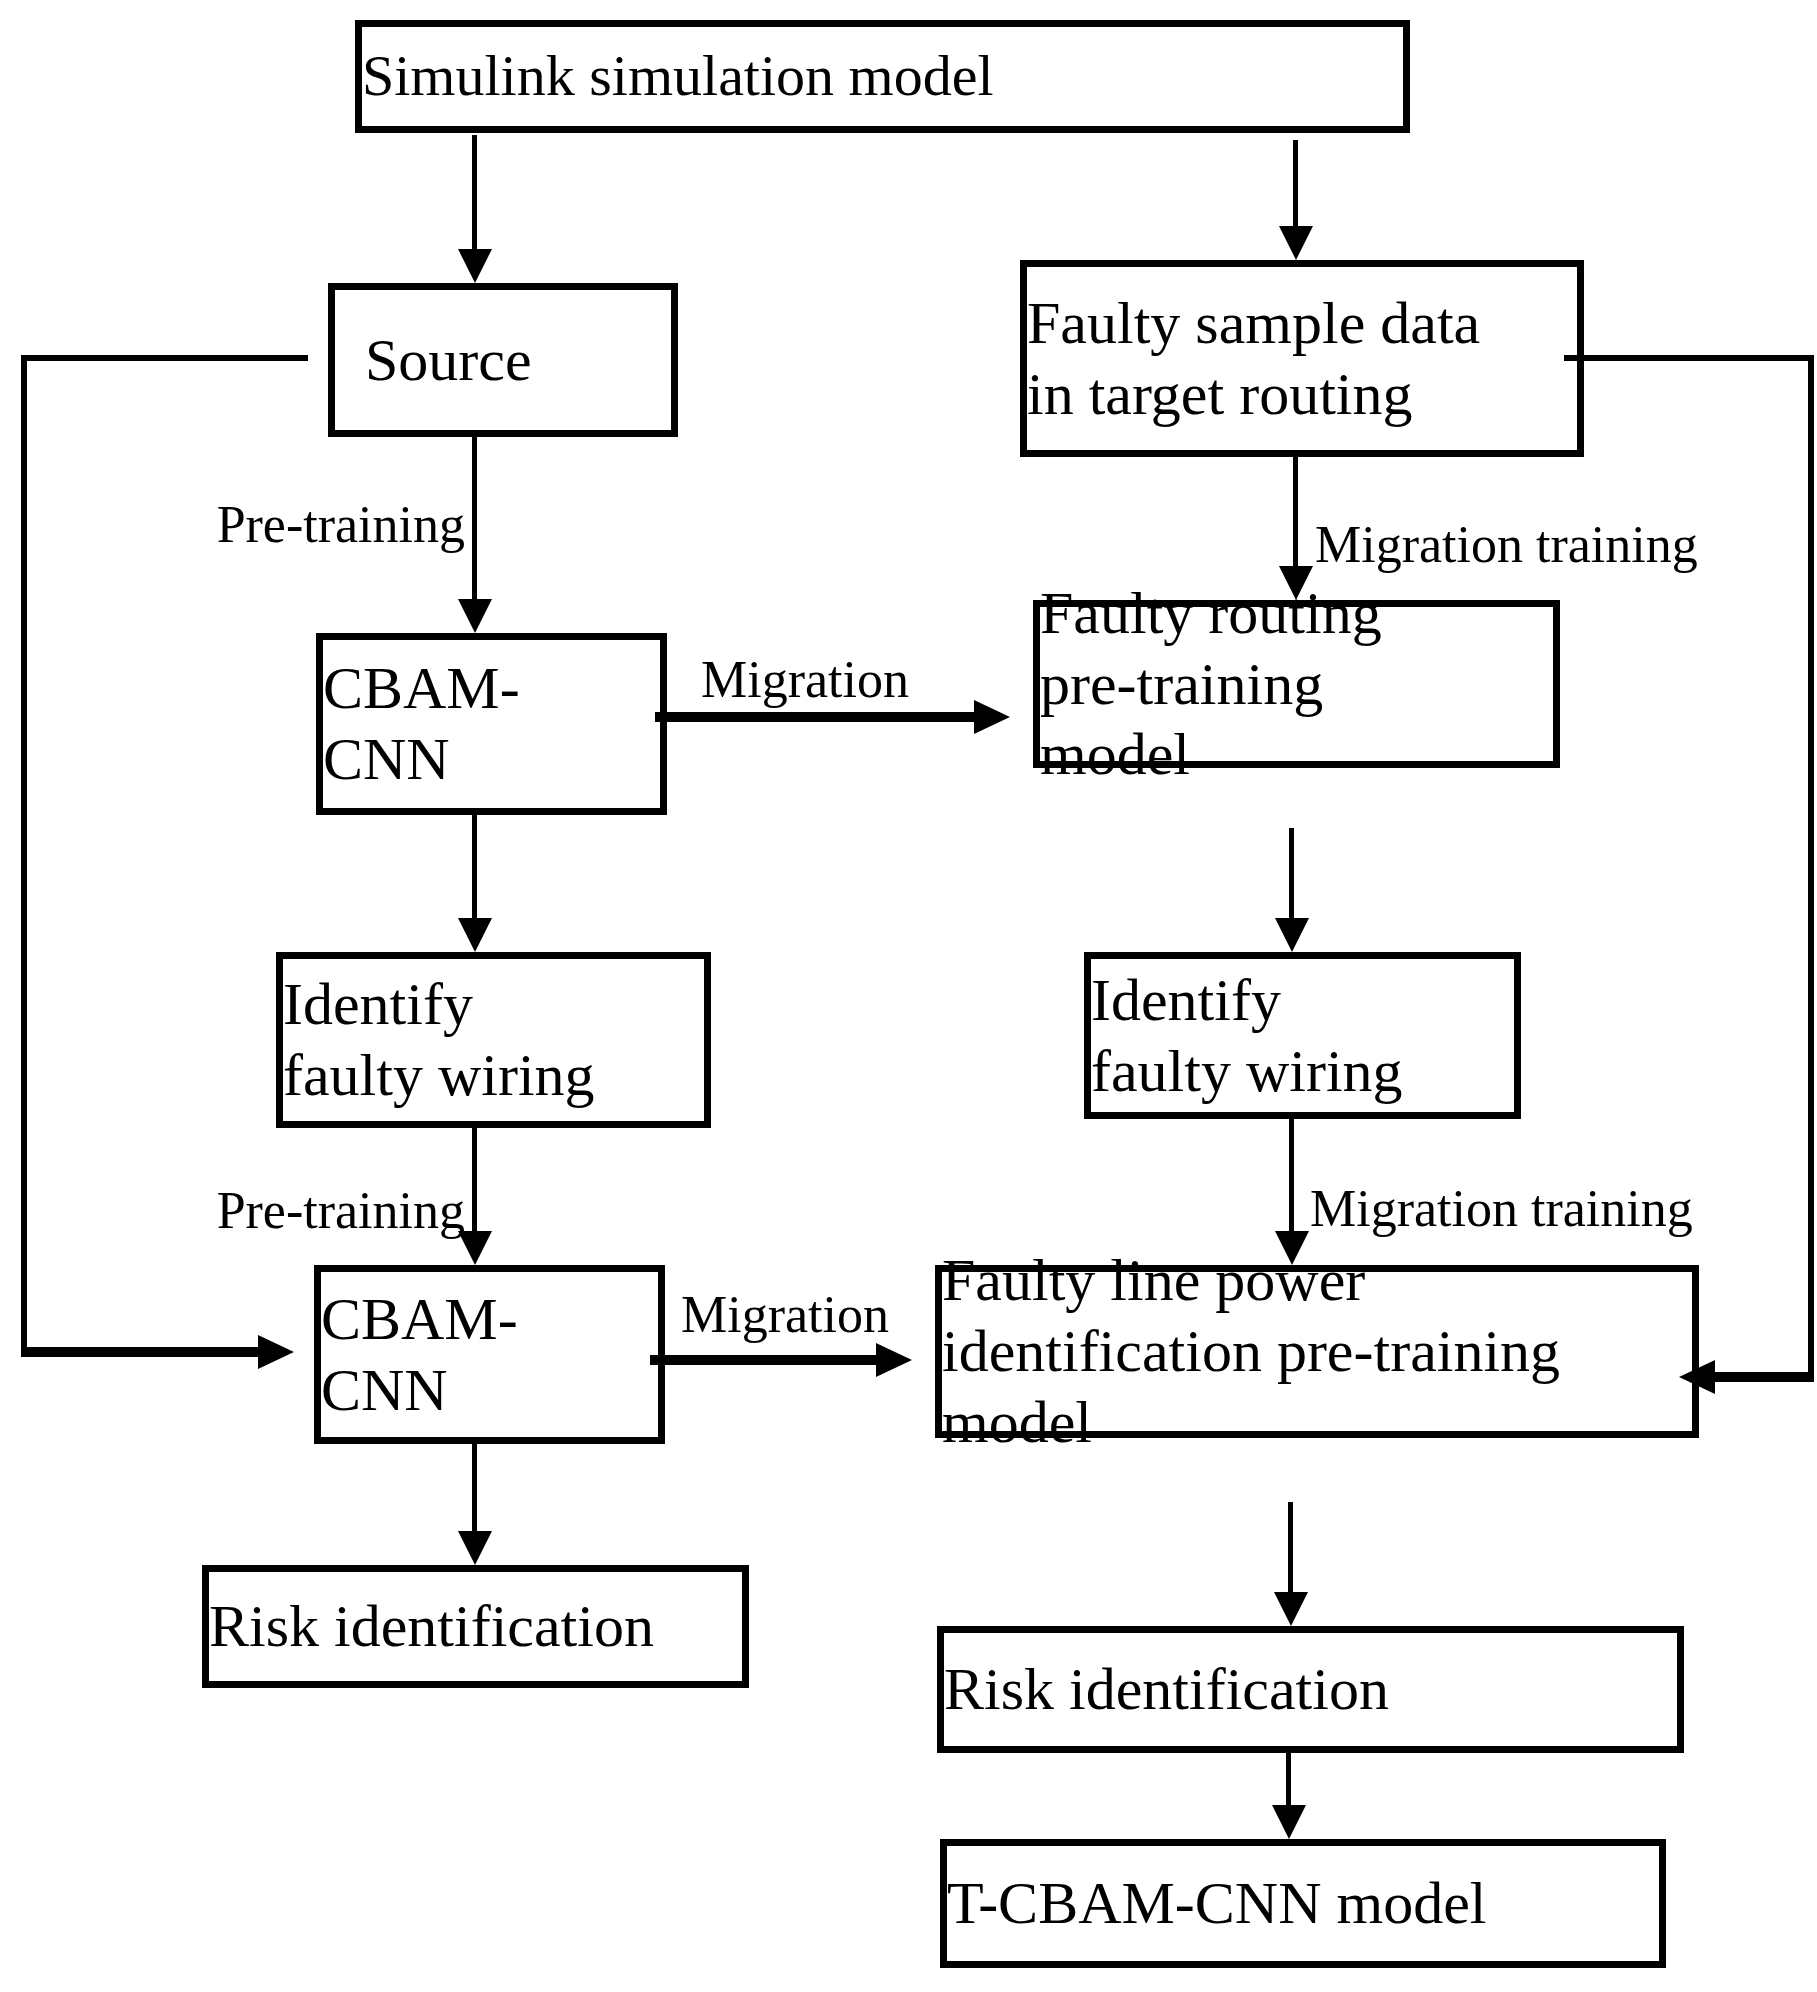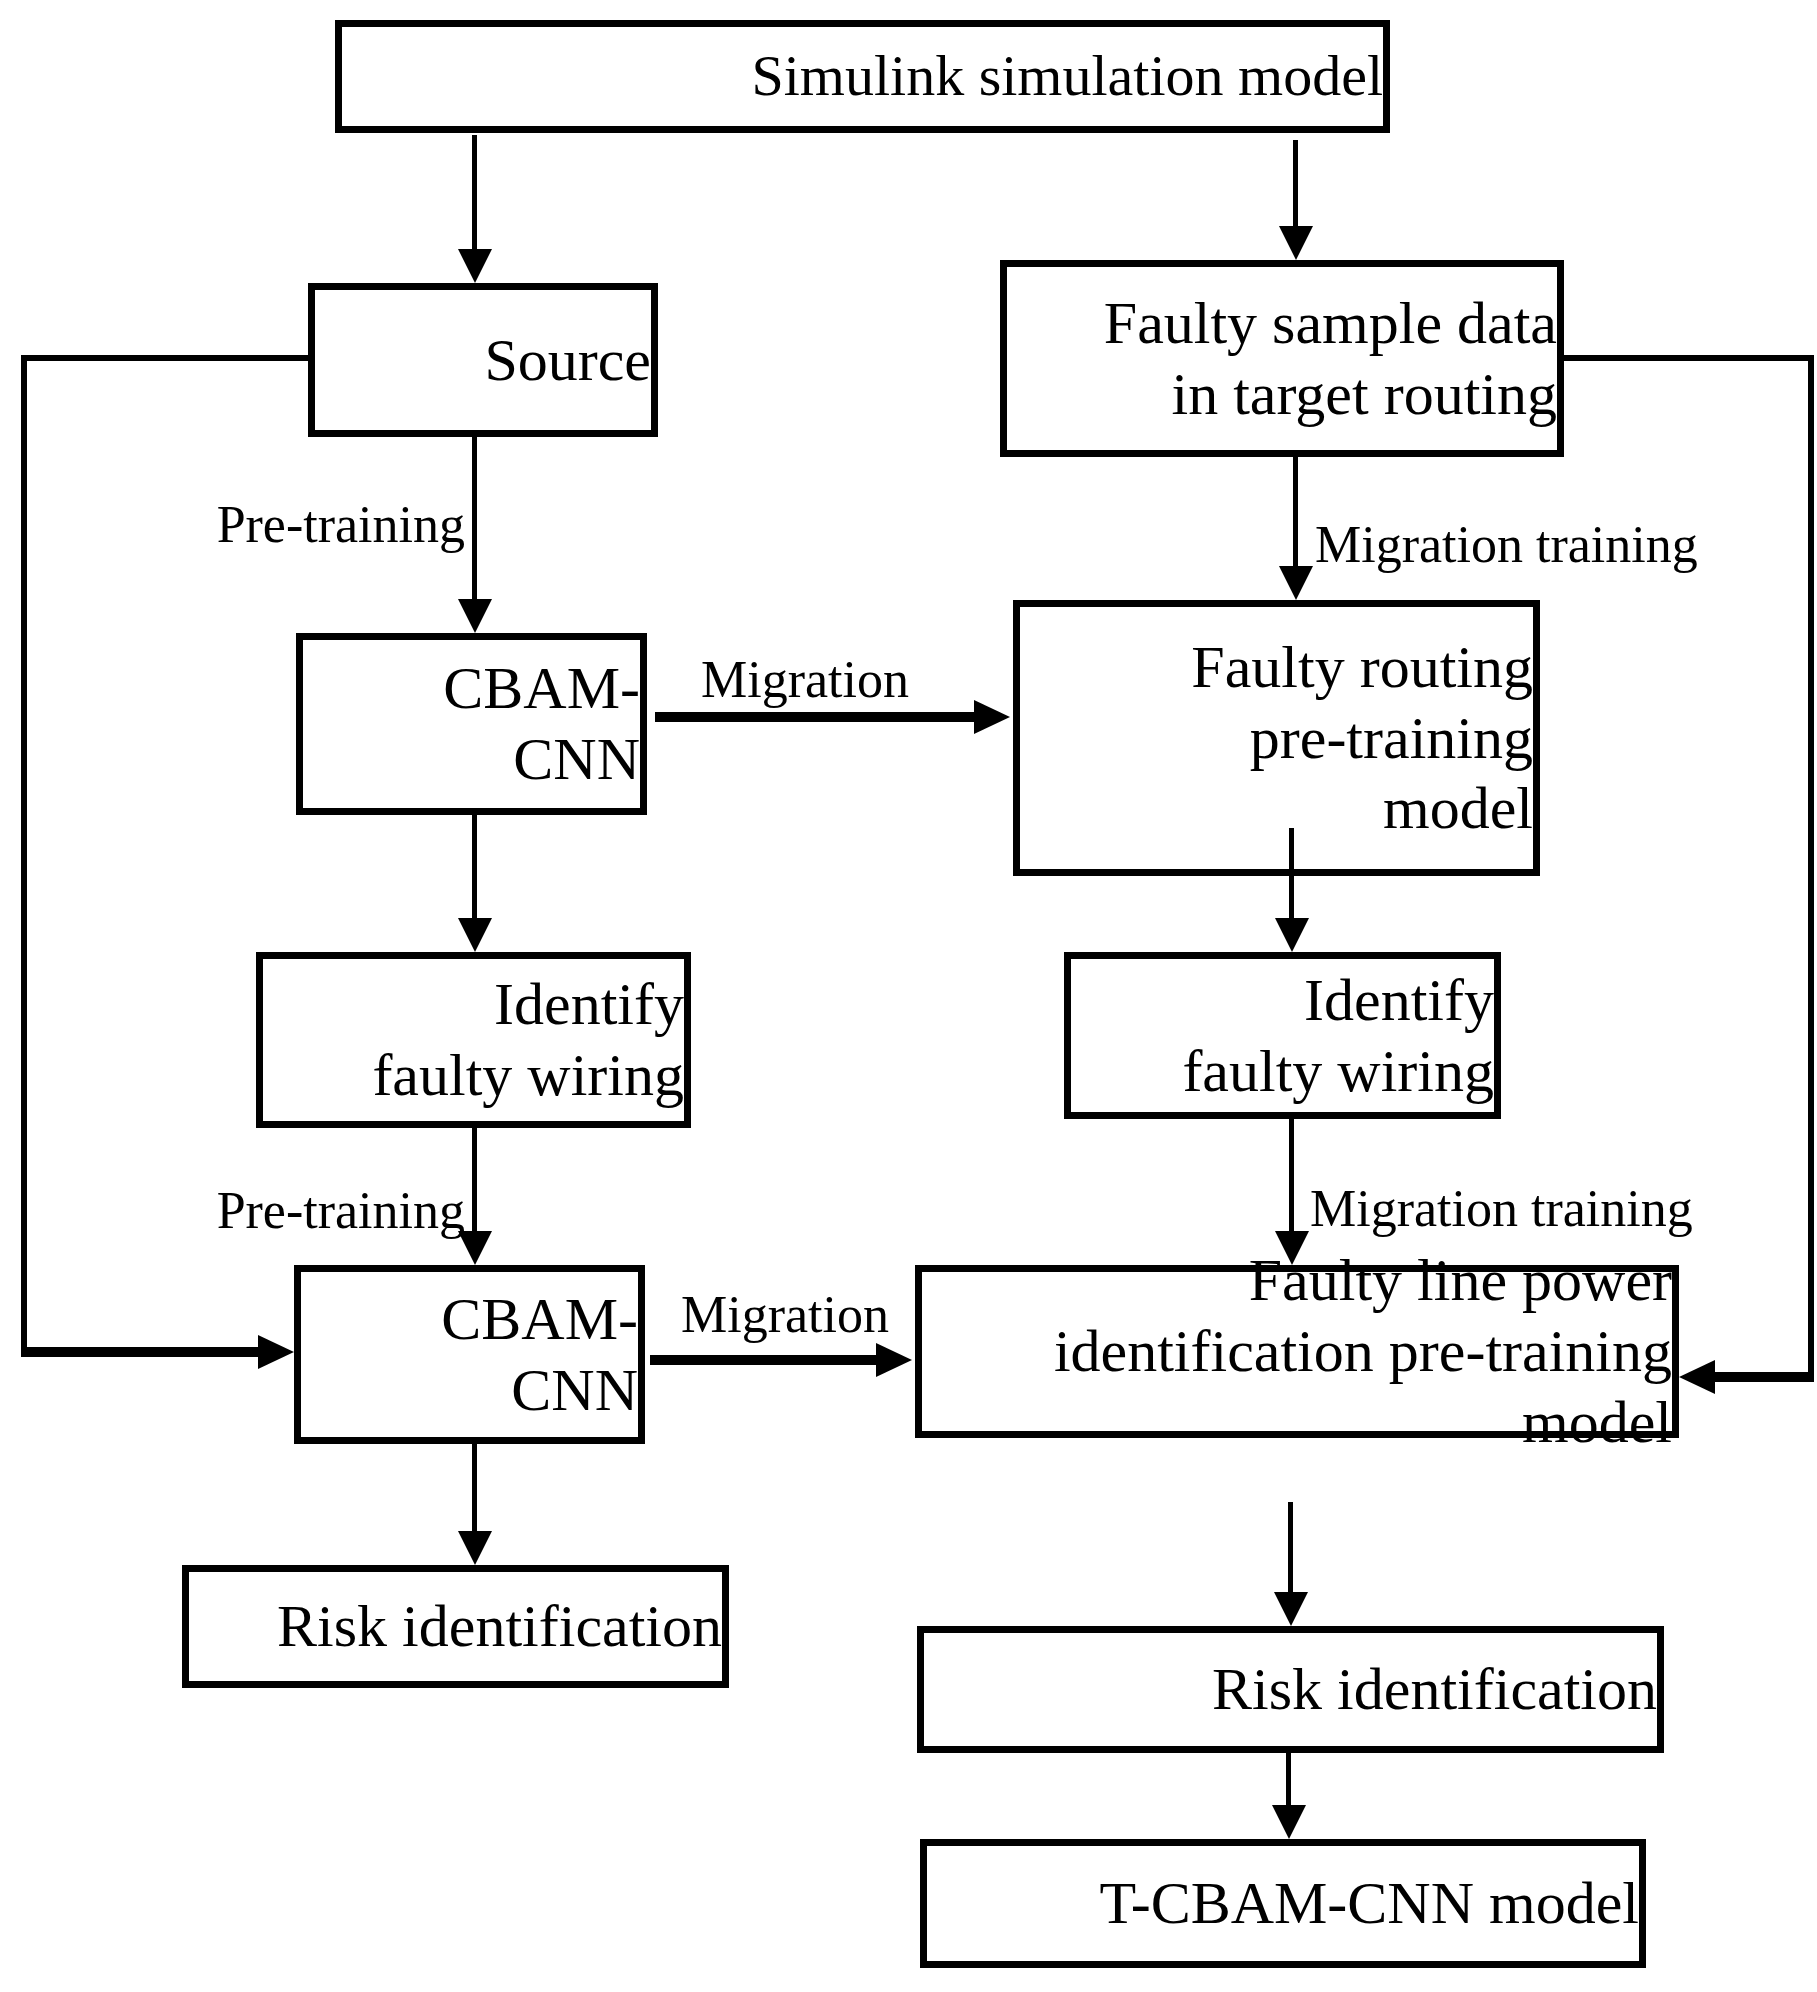--- a/index.html
+++ b/index.html
@@ -16,26 +16,27 @@
     color: #000000;
     overflow: hidden;
   }
   .node {
     position: absolute;
     box-sizing: border-box;
     border: 7px solid #000000;
     background: #ffffff;
     display: flex;
     flex-direction: column;
-    align-items: flex-end;
+    align-items: flex-start;
     justify-content: center;
     text-align: center;
     font-size: 60px;
     line-height: 1.18;
     white-space: nowrap;
+    margin-left: 20px;
   }
   .node span { display: block; }
   .node.title-node { font-size: 58px; }
   .lbl {
     position: absolute;
     font-size: 52px;
     line-height: 1.05;
     white-space: nowrap;
   }
   .lbl.center { text-align: center; }
@@ -82,21 +83,21 @@
   <div class="node" style="left:1000px; top:260px; width:564px; height:197px;">
     <span>Faulty sample data</span>
     <span>in target routing</span>
   </div>
 
   <div class="node" style="left:296px; top:633px; width:351px; height:182px;">
     <span>CBAM-</span>
     <span>CNN</span>
   </div>
 
-  <div class="node" style="left:1013px; top:600px; width:527px; height:276px;">
+  <div class="node" style="left:1013px; top:600px; width:527px; height:168px;">
     <span>Faulty routing</span>
     <span>pre-training</span>
     <span>model</span>
   </div>
 
   <div class="node" style="left:256px; top:952px; width:435px; height:176px;">
     <span>Identify</span>
     <span>faulty wiring</span>
   </div>
 

